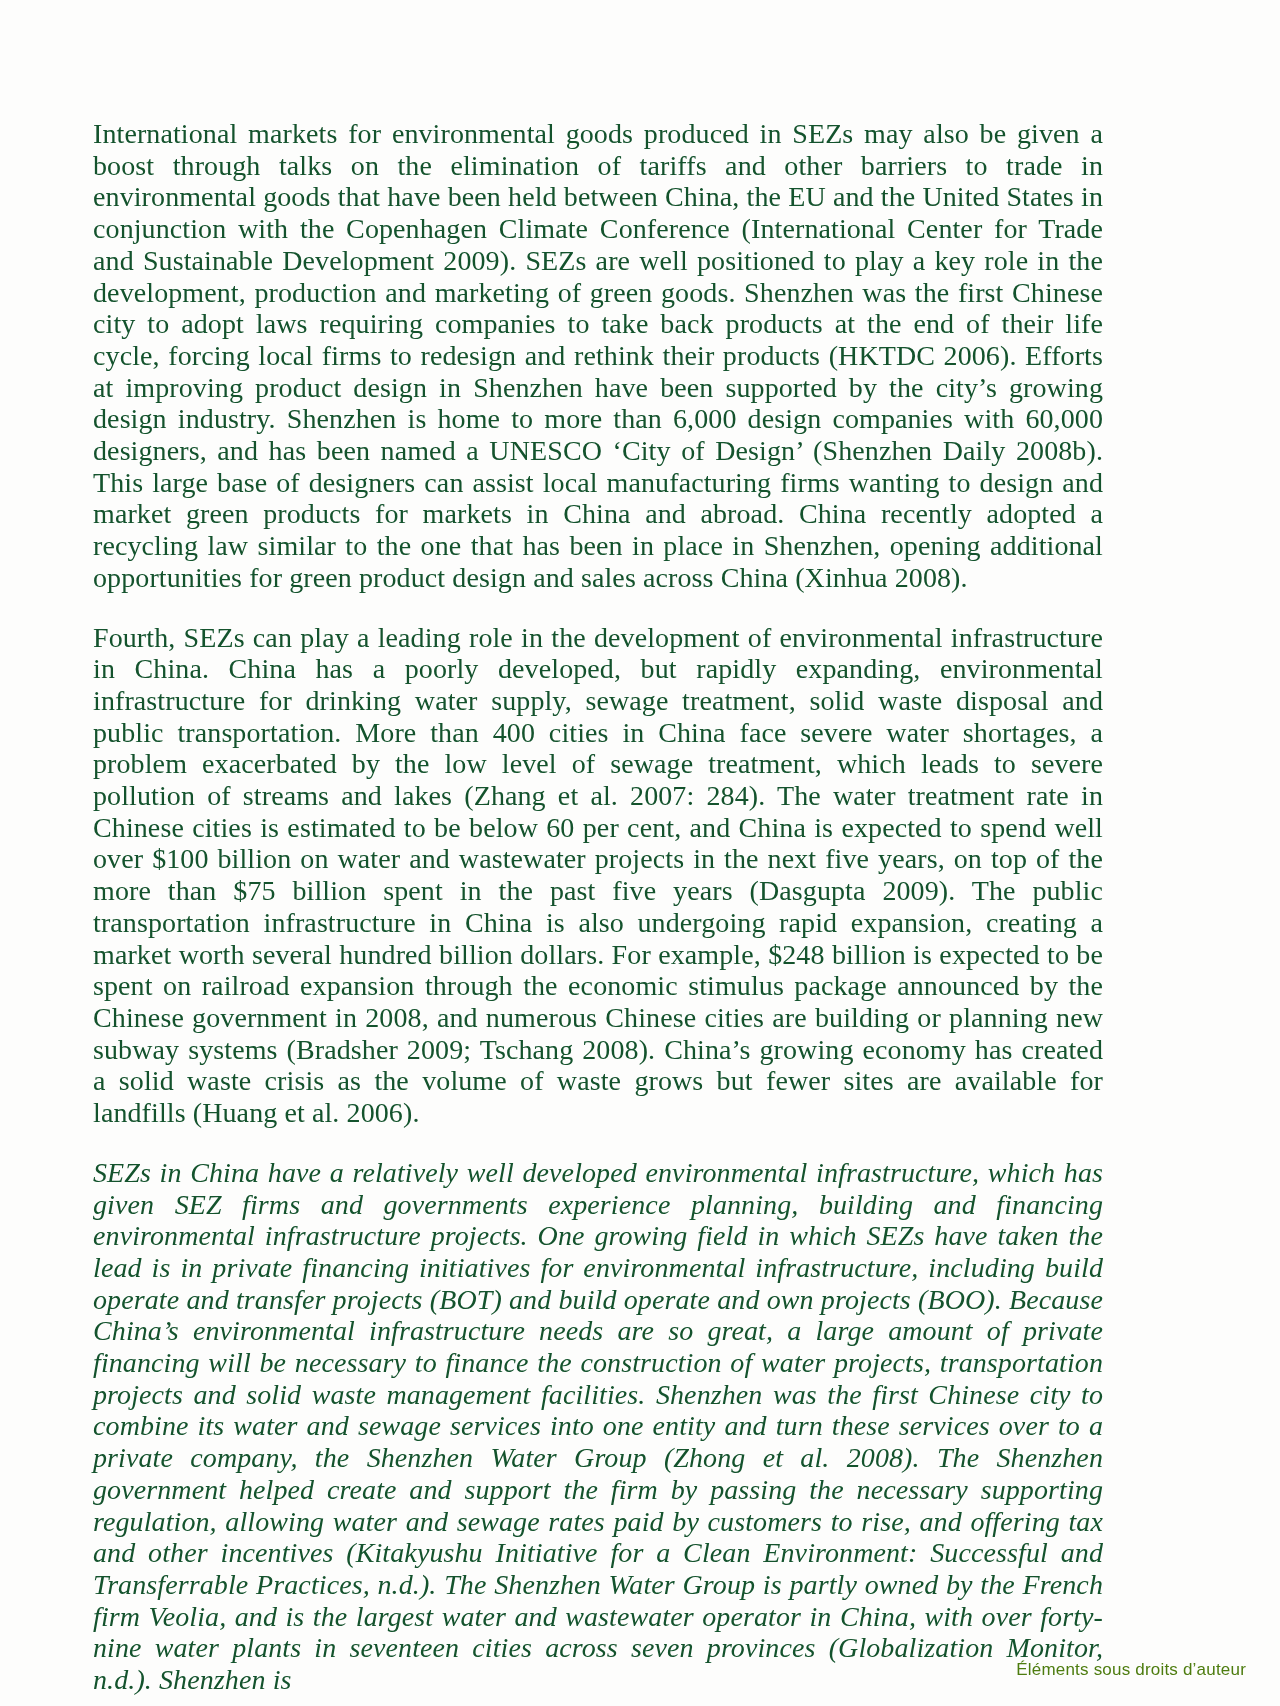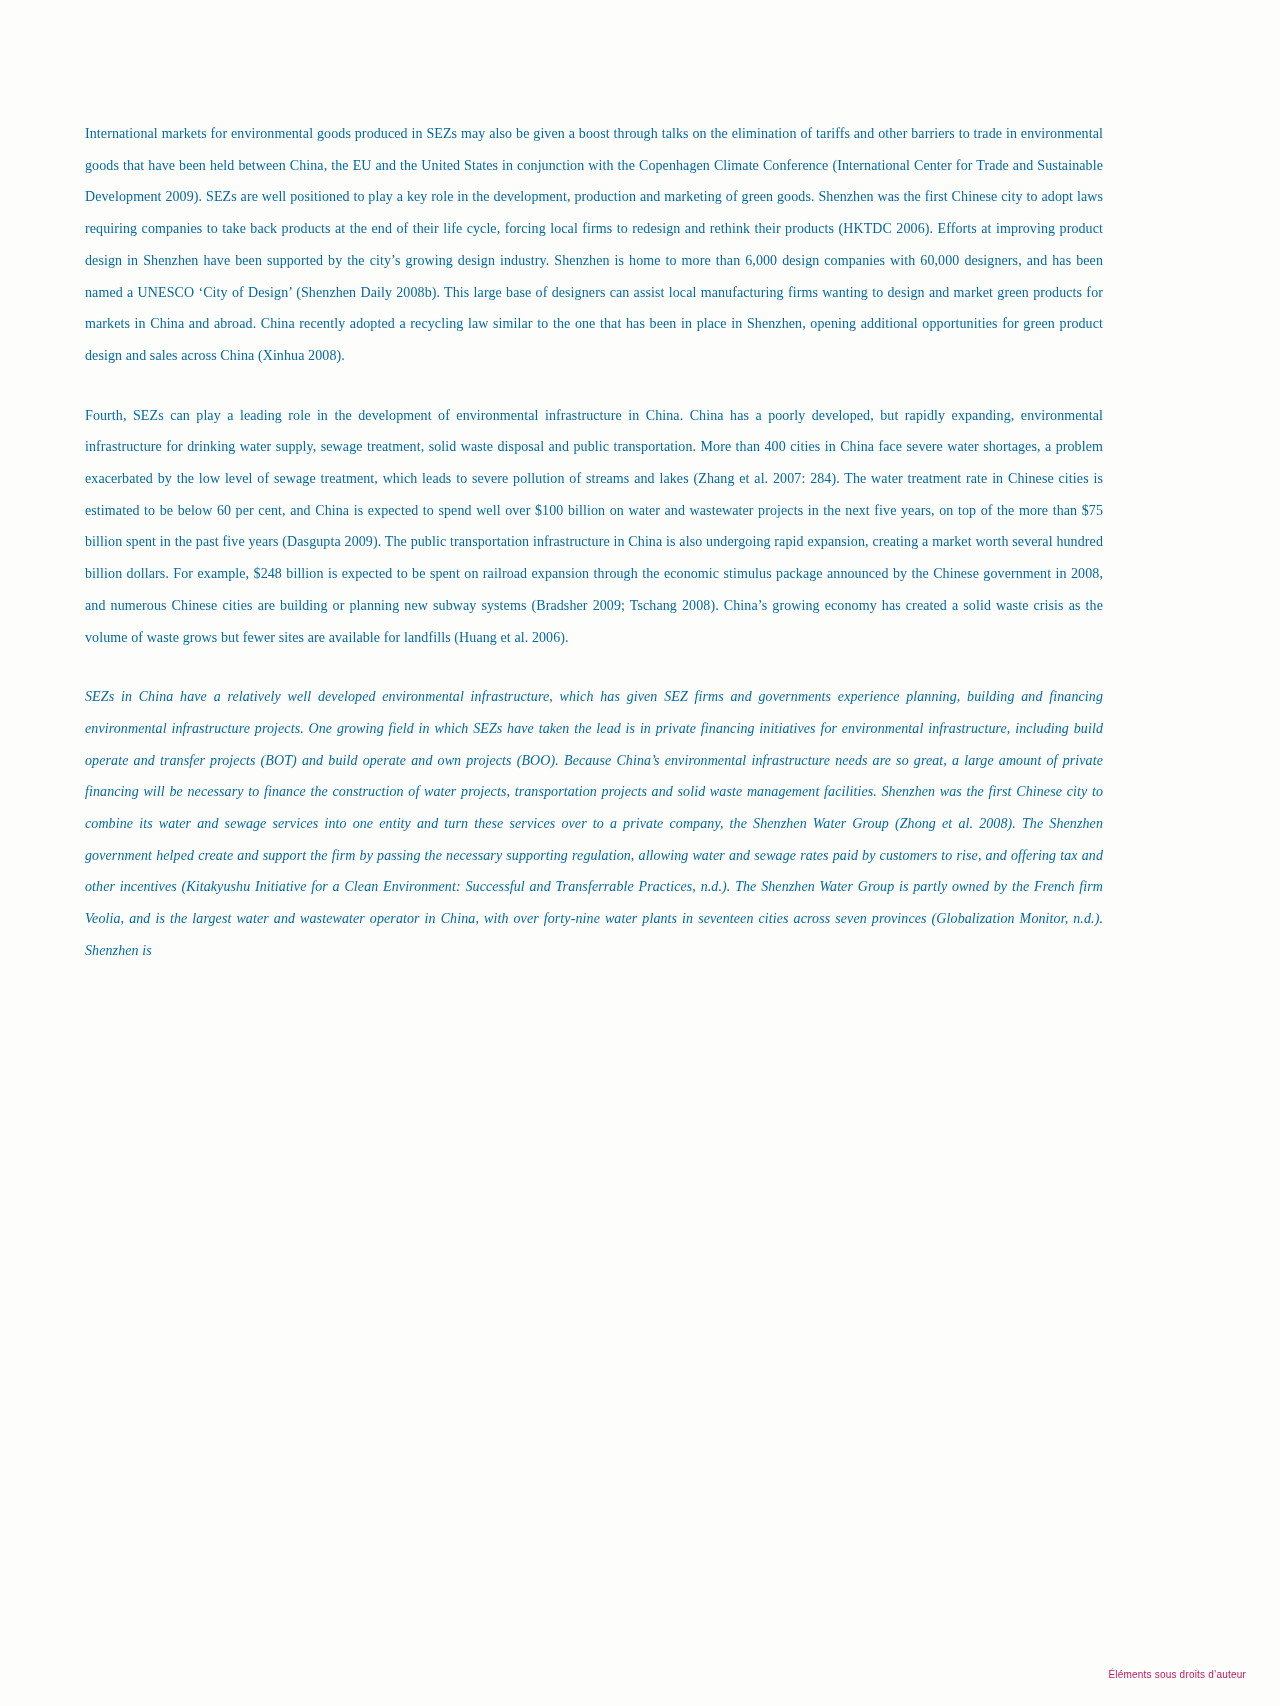--- a/index.html
+++ b/index.html
@@ -23,39 +23,39 @@
     height: 1706px;
     background: #fdfdfc;
   }
   .content {
     position: absolute;
     left: 77px;
     top: 118px;
     width: 1026px;
   }
   p.para {
-    margin: 0 0 28px 8px;
-    font-size: 14px;
+    margin: 0 0 28px 16px;
+    font-size: 28px;
     line-height: 31.7px;
     text-align: justify;
     text-justify: inter-word;
     letter-spacing: 0.1px;
-    color: #0369a1;
+    color: #14532d;
     font-family: "Liberation Serif", serif;
   }
   p.para:last-child {
     margin-bottom: 0;
     font-style: italic;
   }
   .copyright {
     position: absolute;
     right: 34px;
     bottom: 26px;
-    font-size: 10px;
-    color: #be185d;
+    font-size: 17px;
+    color: #4d7c0f;
     font-family: "Liberation Sans", sans-serif;
     letter-spacing: 0.2px;
     white-space: nowrap;
   }
 </style>
 </head>
 <body>
 
 <div class="page">
   <div class="content">

